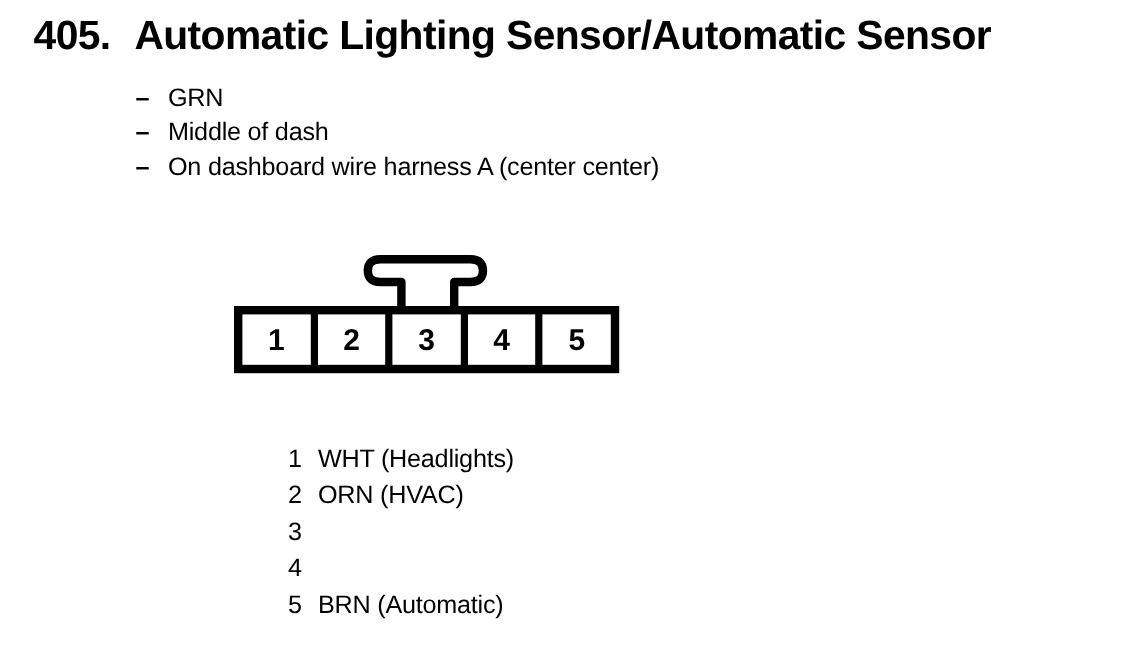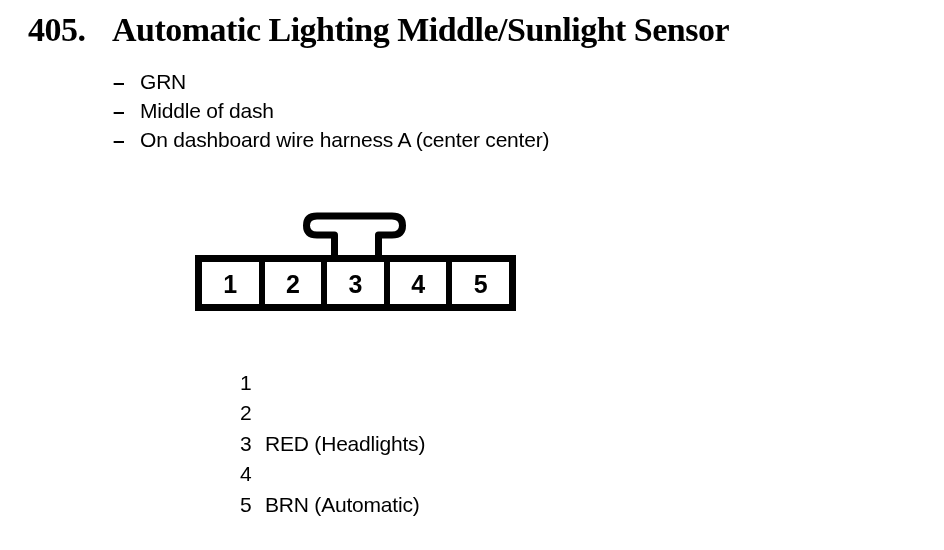--- a/index.html
+++ b/index.html
@@ -20,21 +20,20 @@
   .title-row {
     position: absolute;
     left: 28px;
     top: 10px;
     display: flex;
     font-weight: bold;
     font-size: 34px;
     line-height: 40px;
     letter-spacing: -0.5px;
     white-space: nowrap;
-    font-family: Liberation Serif, serif;
   }
   .title-num {
     flex: none;
     width: 84px;
   }
 
   
   .notes {
     position: absolute;
     left: 113px;
@@ -92,21 +91,21 @@
   .pinout-pin {
     flex: none;
     width: 25px;
   }
 </style>
 </head>
 <body style="background: rgb(255, 255, 255); color: rgb(0, 0, 0);">
 
 <div class="title-row">
   <span class="title-num">405.</span>
-  <span>Automatic Lighting Middle/Sunlight Sensor</span>
+  <span>Automatic Lighting Sensor/Automatic Sensor</span>
 </div>
 
 <div class="notes">
   <div class="note-line">
     <span class="note-bullet">–</span>
     <span>GRN</span>
   </div>
   <div class="note-line">
     <span class="note-bullet">–</span>
     <span>Middle of dash</span>
@@ -126,27 +125,28 @@
     <div class="pin-cell">2</div>
     <div class="pin-cell">3</div>
     <div class="pin-cell">4</div>
     <div class="pin-cell">5</div>
   </div>
 </div>
 
 <div class="pinout">
   <div class="pinout-row">
     <span class="pinout-pin">1</span>
+    <span>WHT (Headlights)</span>
   </div>
   <div class="pinout-row">
     <span class="pinout-pin">2</span>
+    <span>ORN (HVAC)</span>
   </div>
   <div class="pinout-row">
     <span class="pinout-pin">3</span>
-    <span>RED (Headlights)</span>
   </div>
   <div class="pinout-row">
     <span class="pinout-pin">4</span>
   </div>
   <div class="pinout-row">
     <span class="pinout-pin">5</span>
     <span>BRN (Automatic)</span>
   </div>
 </div>
 

